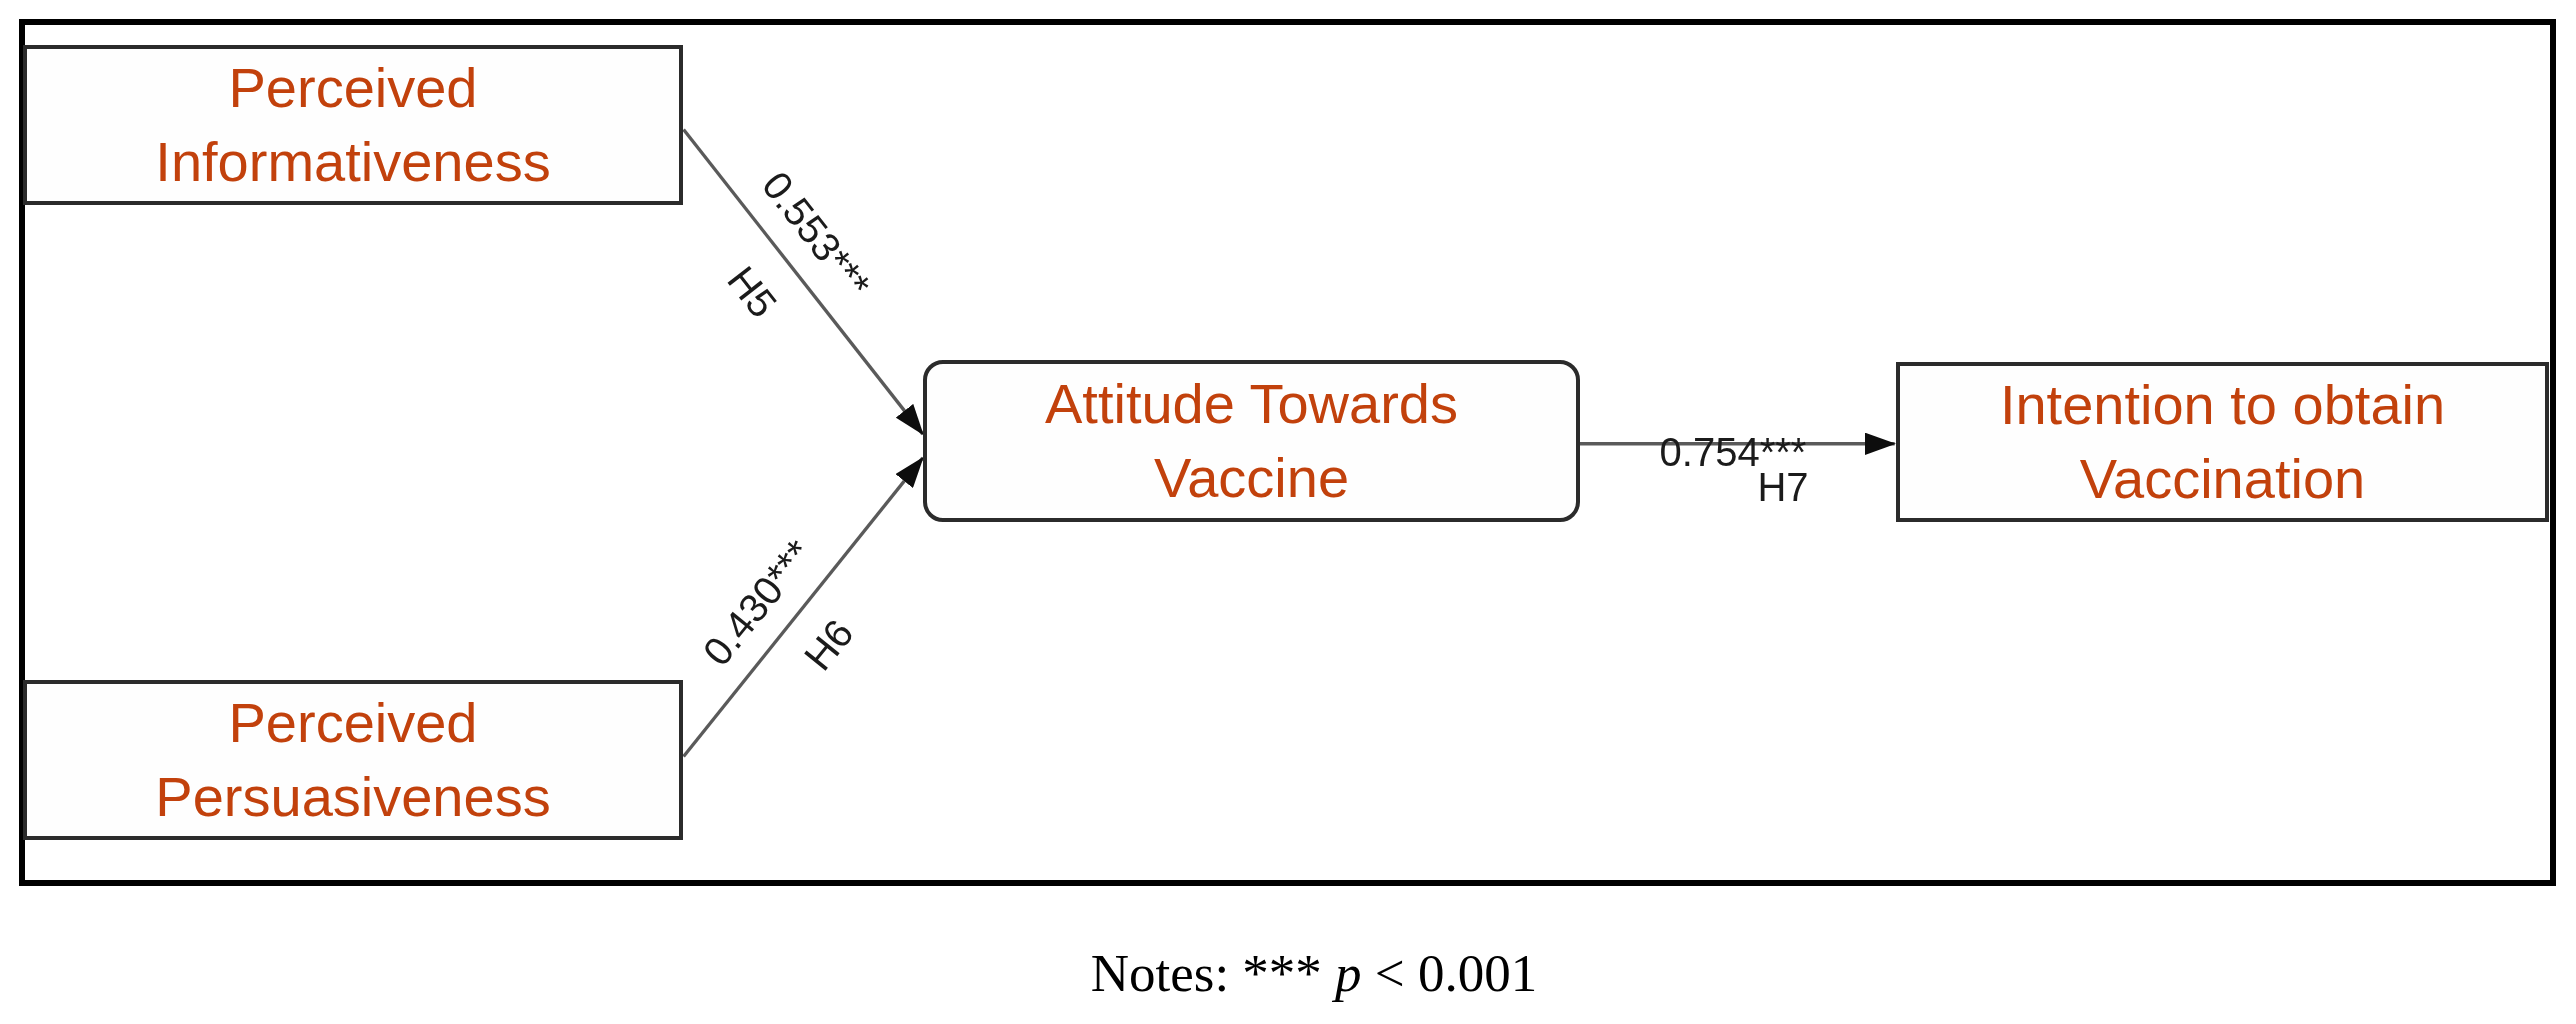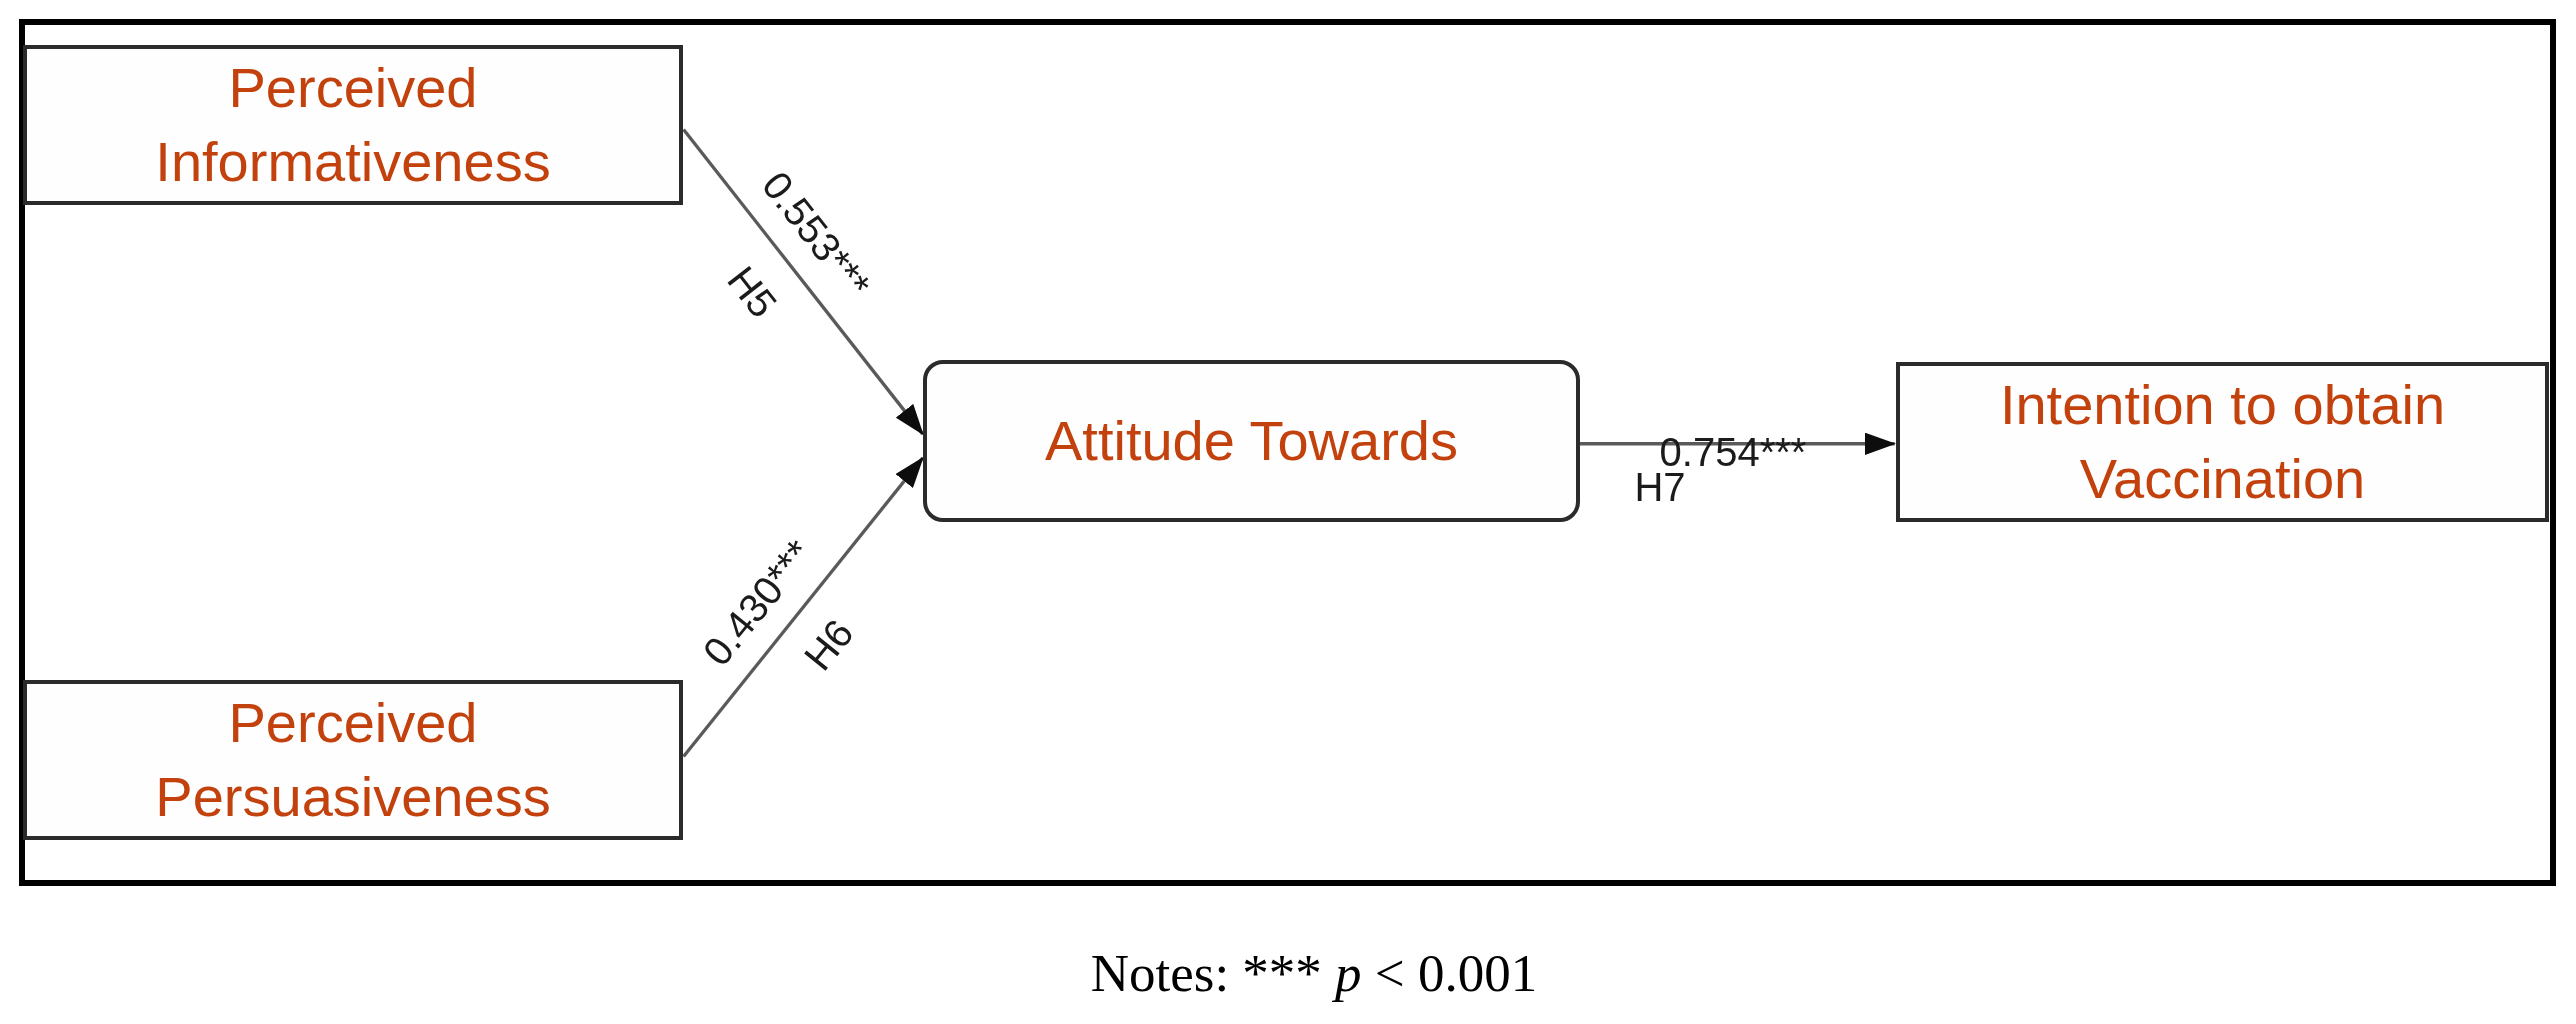--- a/index.html
+++ b/index.html
@@ -60,21 +60,21 @@
     z-index: 3;
     transform: translate(-50%, -50%);
   }
   .rot-down { transform: translate(-50%, -50%) rotate(52deg); }
   .rot-up   { transform: translate(-50%, -50%) rotate(-51deg); }
   #label-h5-coef { left: 816px; top: 235px; }
   #label-h5-hyp  { left: 752px; top: 292px; }
   #label-h6-coef { left: 758px; top: 603px; }
   #label-h6-hyp  { left: 829px; top: 645px; }
   #label-h7-coef { left: 1733px; top: 409px; margin-top: 43px; }
-  #label-h7-hyp  { left: 1660px; top: 487px; }
+  #label-h7-hyp  { left: 1783px; top: 487px; }
   .notes {
     position: absolute;
     left: 0;
     top: 973px;
     width: 2576px;
     transform: translateY(-50%);
     text-align: center;
     font-family: "Liberation Serif", serif;
     font-size: 53px;
     color: #000000;
@@ -106,20 +106,21 @@
     <span>Informativeness</span>
   </div>
 
   <div class="node" id="node-pp">
     <span>Perceived</span>
     <span>Persuasiveness</span>
   </div>
 
   <div class="node" id="node-at">
     <span>Attitude Towards</span>
+    <span>Vaccine</span>
   </div>
 
   <div class="node" id="node-iv">
     <span>Intention to obtain</span>
     <span>Vaccination</span>
   </div>
 
   <div class="edge-label rot-down" id="label-h5-coef">0.553***</div>
   <div class="edge-label rot-down" id="label-h5-hyp">H5</div>
 

